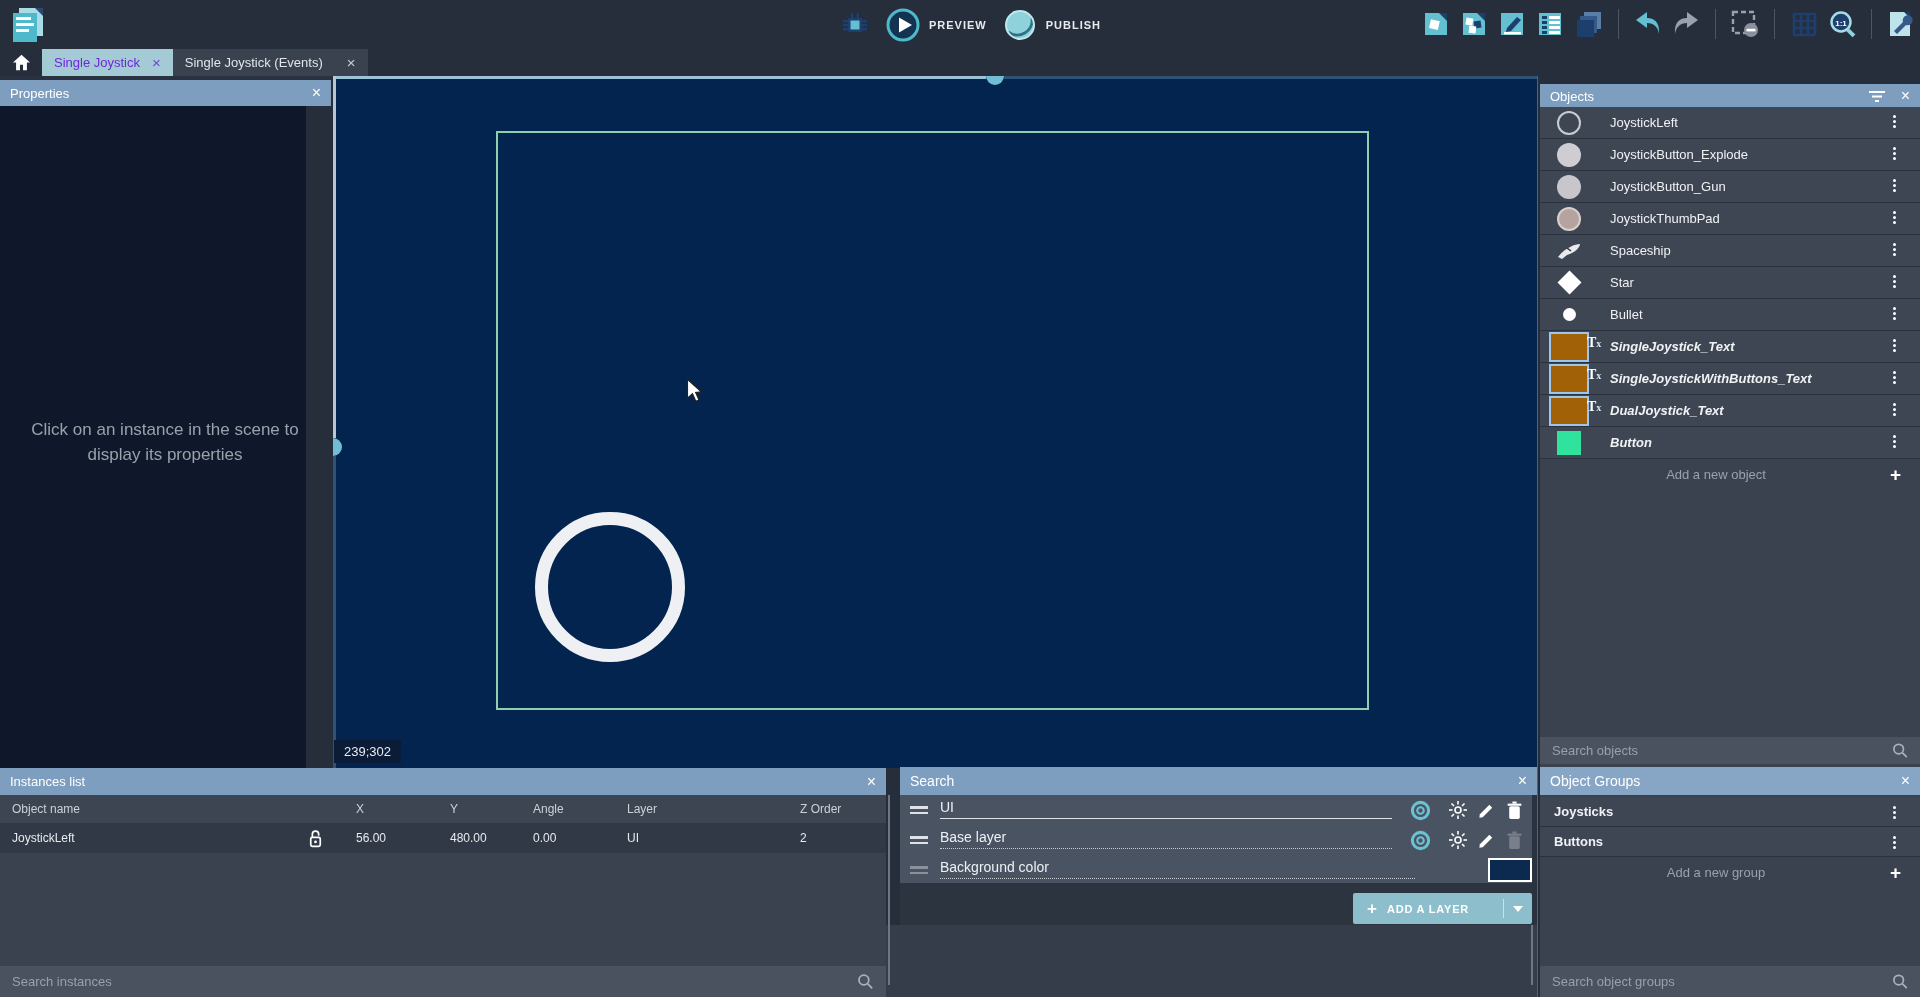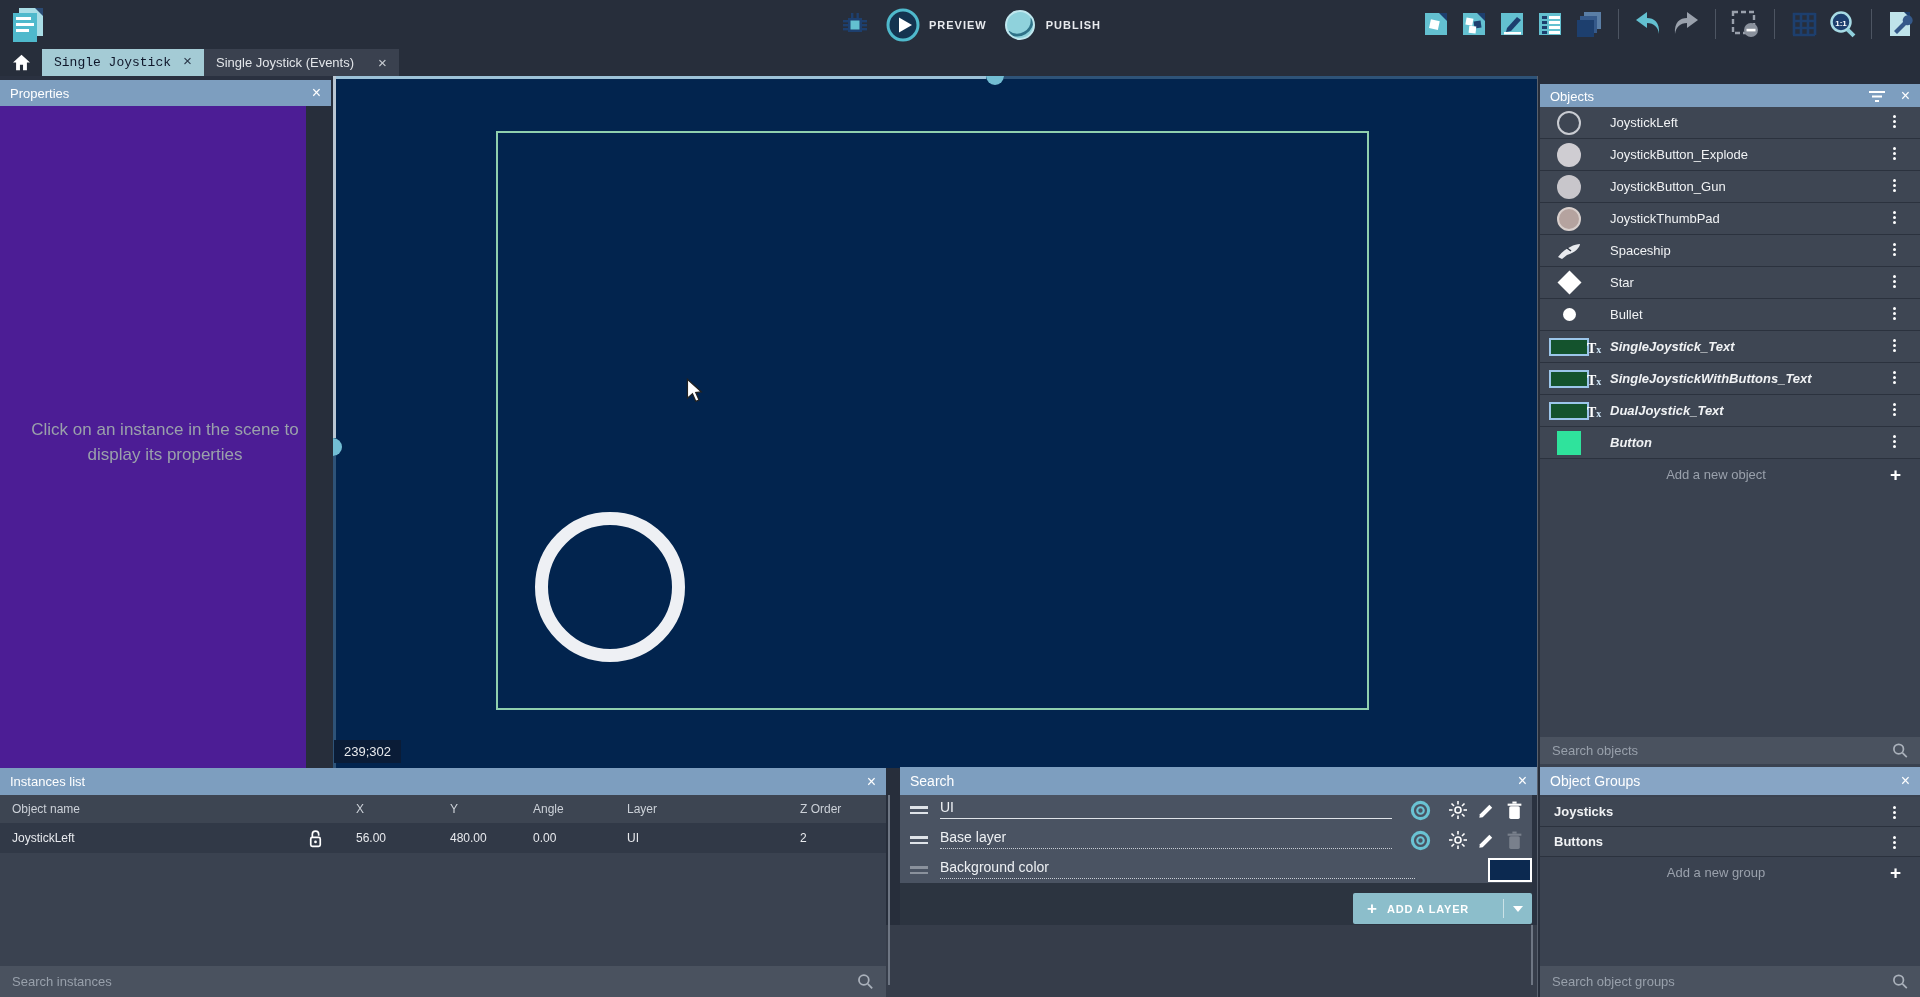--- a/index.html
+++ b/index.html
@@ -14,36 +14,36 @@
   .tb-label { color:#e8eaee; font-size:11px; letter-spacing:1px; font-weight:bold; }
   .tb-btn { display:flex; align-items:center; gap:9px; cursor:pointer; }
   #right-icons { right:4px; top:9px; display:flex; align-items:center; gap:8px; }
   .ticon { width:30px; height:30px; display:flex; align-items:center; justify-content:center; }
   .tsep { width:1px; height:30px; background:#4d5562; margin:0 6px; }
 
   
   #tabbar { left:0; top:49px; width:1920px; height:27px; background:#272e3b; display:flex; }
   #home-tab { width:42px; height:27px; display:flex; align-items:center; justify-content:center; }
   .tab { height:27px; display:flex; align-items:center; padding:0 12px; gap:12px; font-size:13px; }
-  .tab.active { background:#a4cbd5; color:#0f172a;font-family:Liberation Mono, monospace; }
+  .tab.active { background:#a4cbd5; color:#6d28d9; }
   .tab.inactive { background:#3a414f; color:#e2e5e9;gap:24px; }
   .tab .x { font-size:15px; line-height:15px; opacity:.85; }
 
   
   .phead { background:#7d9ebf; color:#fff; font-size:13px; display:flex; align-items:center; padding:0 10px; }
   .phead .x { margin-left:auto; font-size:16px; color:#fff; }
   .search { background:#4a525f; display:flex; align-items:center; padding:0 12px; }
   .search input { background:transparent; border:none; outline:none; color:#e8eaee; font-size:13px; width:100%; font-family:"Liberation Sans", sans-serif; }
   .search input::placeholder { color:#98a0ab; opacity:1; }
   .dots { display:flex; flex-direction:column; gap:2px; align-items:center; width:12px; }
   .dots i { width:3px; height:3px; border-radius:50%; background:#fff; }
   .plus { color:#fff; font-size:19px; font-weight:bold; }
 
   
-  #props { left:0; top:76px; width:306px; height:693px; background:#4c1d95; }
+  #props { left:0; top:76px; width:306px; height:693px; background:#0f172a; }
   #props .strip { position:absolute; left:0; top:0; width:331px; height:4px; background:#2a3140; }
   #props .phead { position:absolute; left:0; top:4px; width:331px; height:26px; }
   #props-msg { position:absolute; left:15px; top:342px; width:300px; text-align:center; color:#9aa1ab; font-size:17px; line-height:1.45; }
 
   
   #canvas { left:333px; top:76px; width:1204px; height:693px; background:#02244e; overflow:hidden; }
   #game-frame { position:absolute; left:163px; top:55px; width:873px; height:579px; border:2px solid #8fcfae; }
   #joystick-circle { position:absolute; left:202px; top:436px; width:150px; height:150px; border:13px solid #eef0f4; border-radius:50%; }
   #coords { position:absolute; left:1px; top:664px; height:23px; line-height:23px; padding:0 10px; background:#0a1c37; color:#e8eaee; font-size:13px; }
   .hs-l { position:absolute; left:0; top:0; width:653px; height:3px; background:#9cc2d8; }
@@ -105,21 +105,21 @@
   .addrow .plus { position:absolute; left:350px; top:0; }
   .grp-row { position:absolute; left:0; width:380px; height:30px; background:#3e4653; border-bottom:1px solid #2b323e; color:#f0f2f4; font-size:13px; font-weight:bold; line-height:30px; padding-left:14px; }
   #rightcol .search { position:absolute; width:380px; }
 
   
   .ring { width:24px; height:24px; border:2.5px solid #c9ccd2; border-radius:50%; }
   .fillc { width:24px; height:24px; border-radius:50%; }
   .diam { width:17px; height:17px; background:#fff; transform:rotate(45deg); }
   .dotw { width:13px; height:13px; background:#fff; border-radius:50%; }
   .sqg { width:24px; height:24px; background:#2fe39c; }
-  .txic { width:26px; height:18px; background:#14532d; border:2px solid #9cc6ea; color:#fff; font-family:"Liberation Serif", serif; font-weight:bold; font-size:14px; text-align:center; line-height:17px;padding-left:36px; }
+  .txic { width:26px; height:30px; background:#a16207; border:2px solid #9cc6ea; color:#fff; font-family:"Liberation Serif", serif; font-weight:bold; font-size:14px; text-align:center; line-height:17px;padding-left:36px; }
   .txic b { color:#cfe7f8; font-size:10px; }
 </style>
 </head>
 <body>
 
 <div id="app">
 
   <div id="topbar" class="abs">
     <svg id="logo" class="abs" viewBox="0 0 36 38">
       <rect x="9" y="2" width="24" height="28" fill="#a9dde6"></rect>

